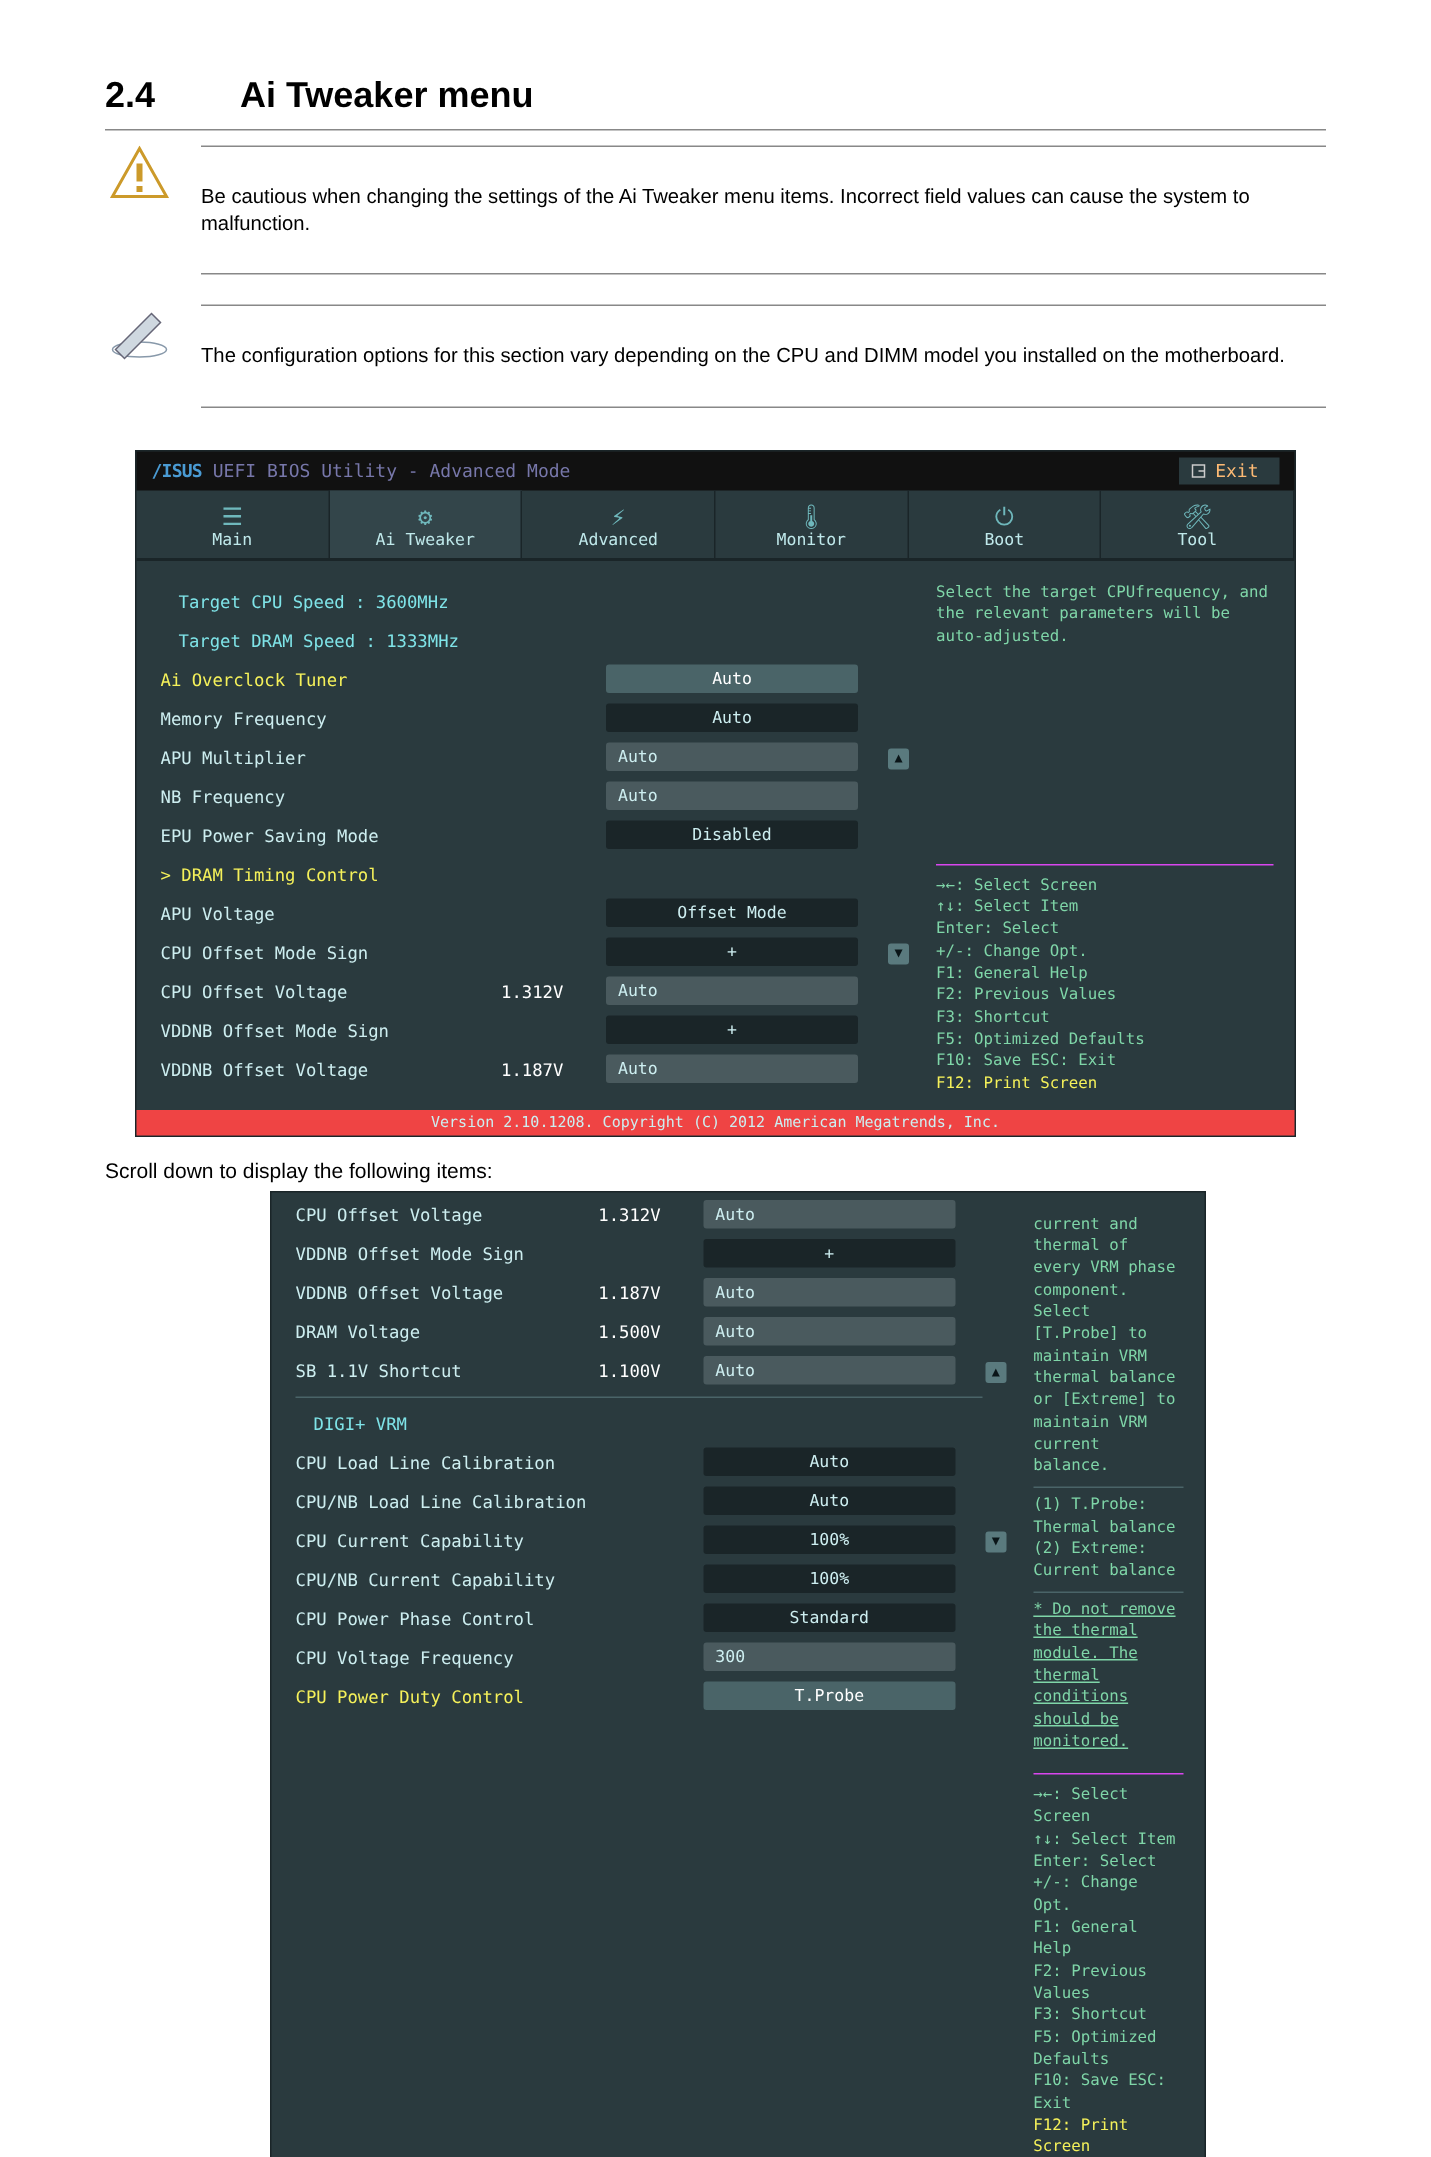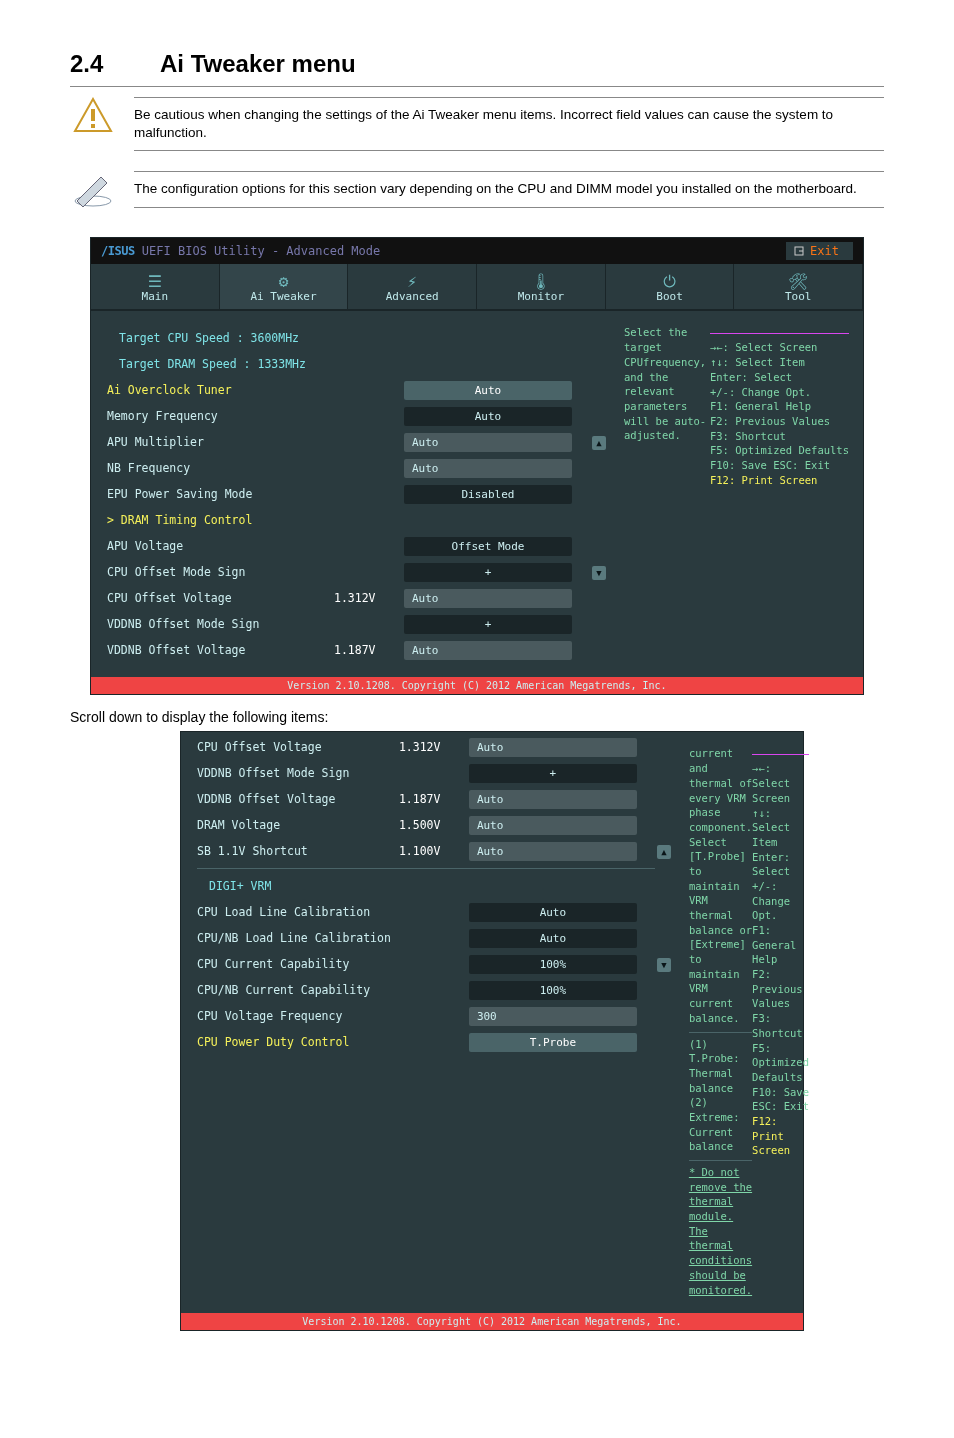--- a/index.html
+++ b/index.html
@@ -23,41 +23,41 @@
     margin: 0 0 14px 0;
   }
   .note-row {
     display: flex;
     align-items: flex-start;
     gap: 18px;
     border-top: 1px solid #888;
     padding: 10px 0;
   }
   .note-row .icon-cell { width: 46px; flex-shrink:0; display:flex; justify-content:center; }
-  .note-row .text { font-size: 13.5px; line-height: 1.35; border-top: 1px solid #888; border-bottom:1px solid #888; padding: 8px 0; flex:1;}
+  .note-row .text { font-size: 13.5px; line-height: 1.35; border-top: 1px solid #888; border-bottom:1px solid #888; padding: 24px 0; flex:1;}
   .bios {
     margin: 18px 20px 14px 20px;
     background: #2a3a3e;
     border: 1px solid #1a2528;
     font-family: Consolas, monospace;
     font-size: 11.5px;
     color: #bfe8ea;
   }
   .bios-title {
     background: #111;
     color: #aaa;
     padding: 4px 10px;
     display:flex;
     justify-content:space-between;
     align-items:center;
     font-size:12px;
   }
   .bios-title .brand { color:#4a9bd4; font-weight:bold; letter-spacing:-0.5px; }
   .bios-title .rest { color:#77a; }
-  .bios-title .exit { background:#2a3a3e; padding:2px 14px 2px 8px; color:#f97316; display:flex; align-items:center; gap:6px;}
+  .bios-title .exit { background:#2a3a3e; padding:2px 14px 2px 8px; color:#fdba74; display:flex; align-items:center; gap:6px;}
   .tabs {
     display: flex;
     border-bottom: 2px solid #1a2528;
   }
   .tab {
     flex: 1;
     text-align: center;
     padding: 8px 0 6px 0;
     border-right: 1px solid #1a2528;
     font-size:11px;
@@ -72,21 +72,21 @@
     flex: 1.7;
     padding: 14px 0 14px 16px;
   }
   .bios-right {
     width: 225px;
     padding: 14px 14px 10px 14px;
     color: #7fd6a8;
     font-size: 10.5px;
     line-height: 1.4;
     display:flex;
-    flex-direction:row;
+    flex-direction:column;
   }
   .row {
     display: flex;
     align-items: center;
     height: 26px;
   }
   .row .label { flex:1; color:#cdeef0; padding-right:8px; white-space:nowrap; overflow:hidden; text-overflow:ellipsis;}
   .row .label.yellow { color:#f5f15a; }
   .row .label.cyan { color:#7fe4e8;margin-left:12px; }
   .row .midval { width:70px; color:#fff; }
@@ -320,20 +320,26 @@
             <div class="row">
               <span class="label">CPU Current Capability</span>
               <span class="midval"></span>
               <span class="valbox">100%</span>
               <span class="arrowcol"><span class="arrow">▼</span></span>
             </div>
             <div class="row">
               <span class="label">CPU/NB Current Capability</span>
               <span class="midval"></span>
               <span class="valbox">100%</span>
+              <span class="arrowcol"></span>
+            </div>
+            <div class="row">
+              <span class="label">CPU Power Phase Control</span>
+              <span class="midval"></span>
+              <span class="valbox">Standard</span>
               <span class="arrowcol"></span>
             </div>
             <div class="row">
               <span class="label">CPU Voltage Frequency</span>
               <span class="midval"></span>
               <span class="valbox input">300</span>
               <span class="arrowcol"></span>
             </div>
             <div class="row">
               <span class="label yellow">CPU Power Duty Control</span>

